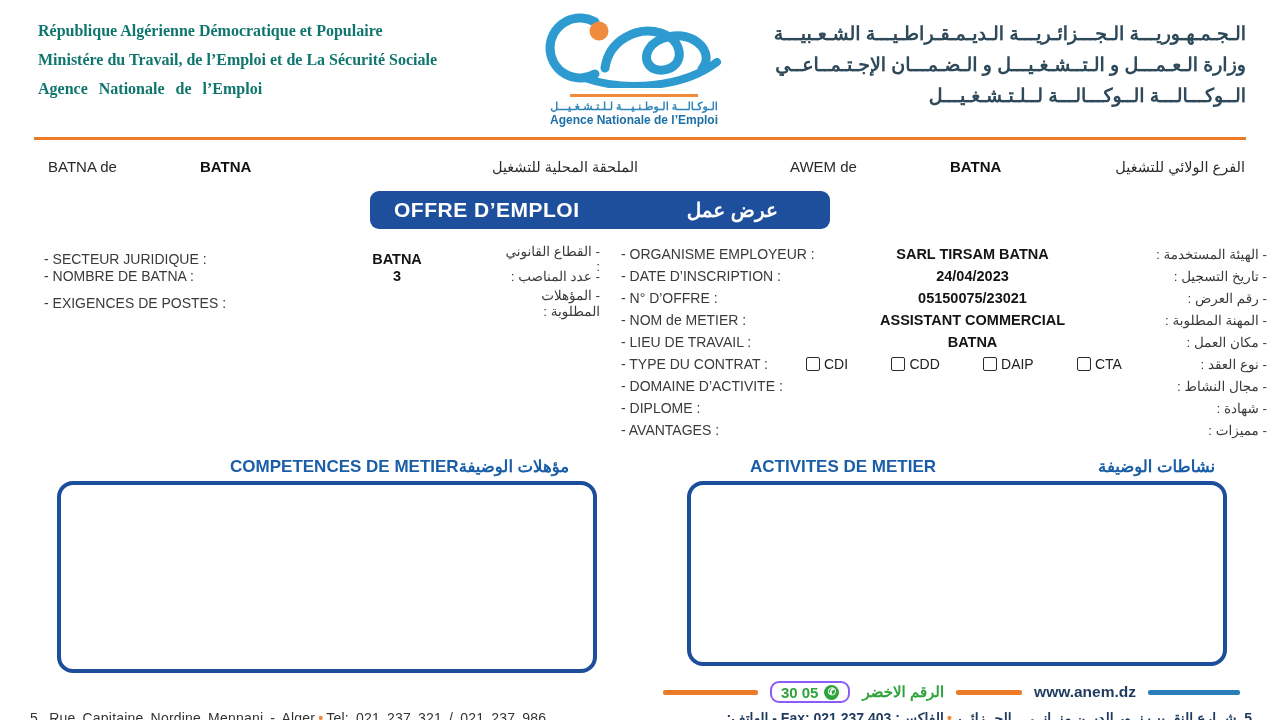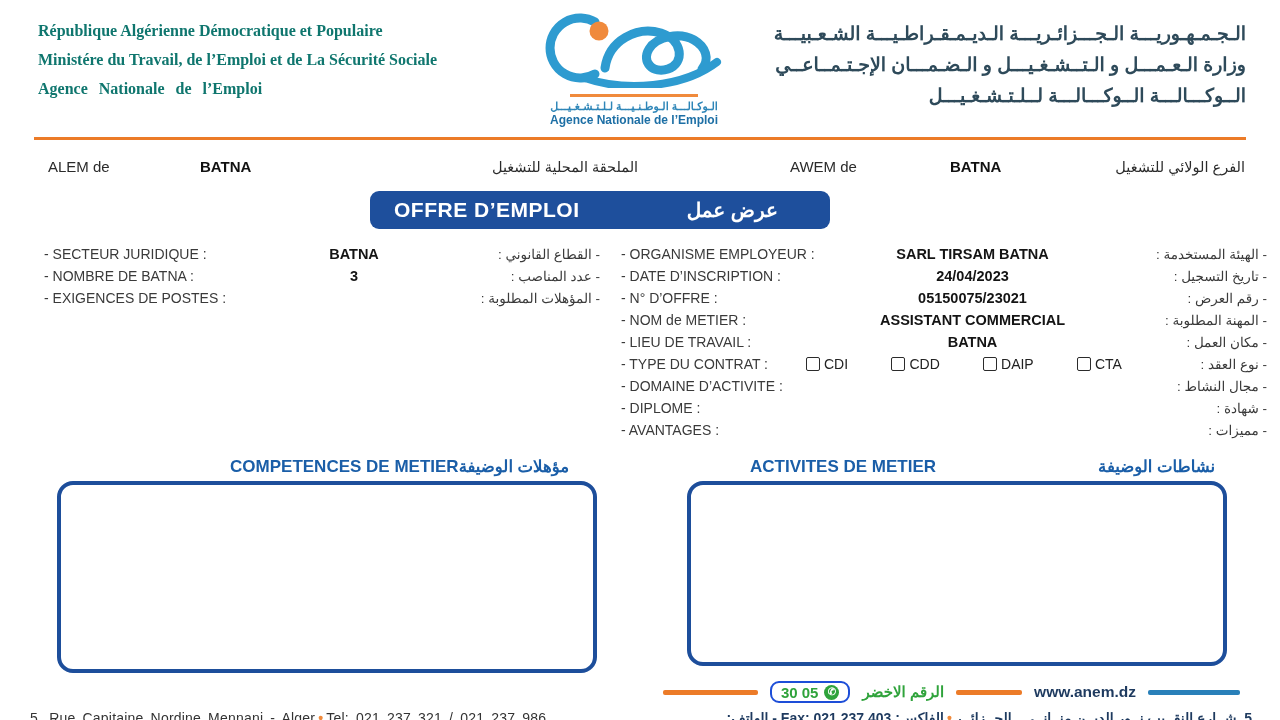--- a/index.html
+++ b/index.html
@@ -44,21 +44,21 @@
     padding:0 52px 0 24px; color:#fff; font-weight:bold;
   }
   .banner .fr { font-size:21px; letter-spacing:.5px; }
   .banner .ar { font-size:20px; direction:rtl; }
 
   
   .fields { display:flex; margin-top:14px; align-items:flex-start; }
   .col-l { width:556px; margin-left:44px; }
   .col-r { width:646px; margin-left:21px; }
   .frow { display:grid; height:22px; align-items:center; font-size:14px; color:#3a3a3a; }
-  .col-l .frow { grid-template-columns:250px 120px 1fr; }
+  .col-l .frow { grid-template-columns:250px 120px 1fr;gap:43px; }
   .col-r .frow { grid-template-columns:232px 1fr 175px; }
   .col-r .frow.crow { grid-template-columns:185px 320px 1fr; }
   .frow .val { font-weight:bold; color:#141414; text-align:center; font-size:14.5px; }
   .frow .ar { direction:rtl; text-align:right; font-size:13.5px; color:#3a3a3a; }
   .cbs { display:flex; justify-content:space-between; align-items:center; padding-right:4px; }
   .cb { display:flex; align-items:center; gap:4px; font-size:14px; color:#222; }
   .cb .box { width:14px; height:14px; border:1.6px solid #2b2b2b; background:#fff; border-radius:2px; }
 
   
   .boxhdrs { display:flex; margin-top:16px; font-weight:bold; font-size:17px; color:#1A5EA8; }
@@ -69,21 +69,21 @@
   .bigboxes { display:flex; margin-top:4px; align-items:flex-start; }
   .bbox { width:540px; height:192px; border:4px solid #1D4E9B; border-radius:16px; background:#fff; }
   .bbox.l { margin-left:57px; }
   .bbox.r { margin-left:90px; height:185px; }
 
   
   .bottomstrip { display:flex; align-items:center; justify-content:flex-end; margin:8px 40px 0 0; gap:12px; height:22px; }
   .oseg { width:95px; height:5px; background:#EC7B28; border-radius:2px; }
   .oseg.s2 { width:66px; }
   .badge {
-    display:flex; align-items:center; gap:6px; border:2px solid #1d4ed8;
+    display:flex; align-items:center; gap:6px; border:2px solid #8b5cf6;
     border-radius:9px; padding:0 9px; height:22px; color:#2FA33B; font-weight:bold; font-size:15px;
   }
   .phone-ic { width:15px; height:15px; background:#2FA33B; border-radius:50%; color:#fff;
     display:flex; align-items:center; justify-content:center; font-size:10px; line-height:1; }
   .glabel { color:#2FA33B; font-weight:bold; font-size:15px; direction:rtl; }
   .site { color:#1E3A5F; font-weight:bold; font-size:15.5px; }
   .bseg { width:92px; height:5px; background:#2980B9; border-radius:2px; }
 
   
   .footer { display:flex; justify-content:space-between; padding:7px 28px 0 30px; font-size:14px; color:#333; align-items:baseline; }
@@ -116,21 +116,21 @@
     <div class="hdr-ar">
       <div>الـجـمـهـوريـــة الـجـــزائـريـــة الـديـمـقـراطـيـــة الشـعـبيـــة</div>
       <div>وزارة الـعـمـــل و الـتــشـغـيـــل و الـضـمـــان الإجـتـمــاعــي</div>
       <div>الــوكـــالـــة الــوكـــالـــة لــلـتـشـغـيـــل</div>
     </div>
   </div>
 
   <div class="rule-orange"></div>
 
   <div class="branch">
-    <span>ALEM de</span>
+    <span>BATNA de</span>
     <span class="val">BATNA</span>
     <span class="ar left">الملحقة المحلية للتشغيل</span>
     <span>AWEM de</span>
     <span class="val">BATNA</span>
     <span class="ar right">الفرع الولائي للتشغيل</span>
   </div>
 
   <div class="banner">
     <span class="fr">OFFRE D’EMPLOI</span>
     <span class="ar">عرض عمل</span>

